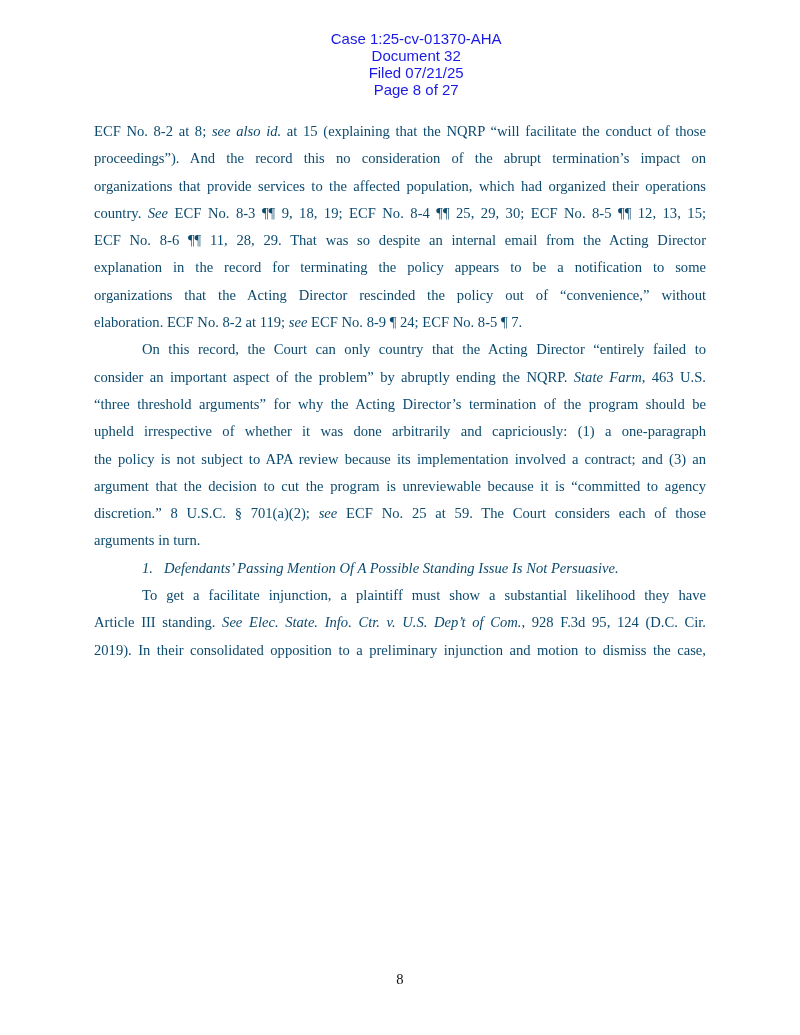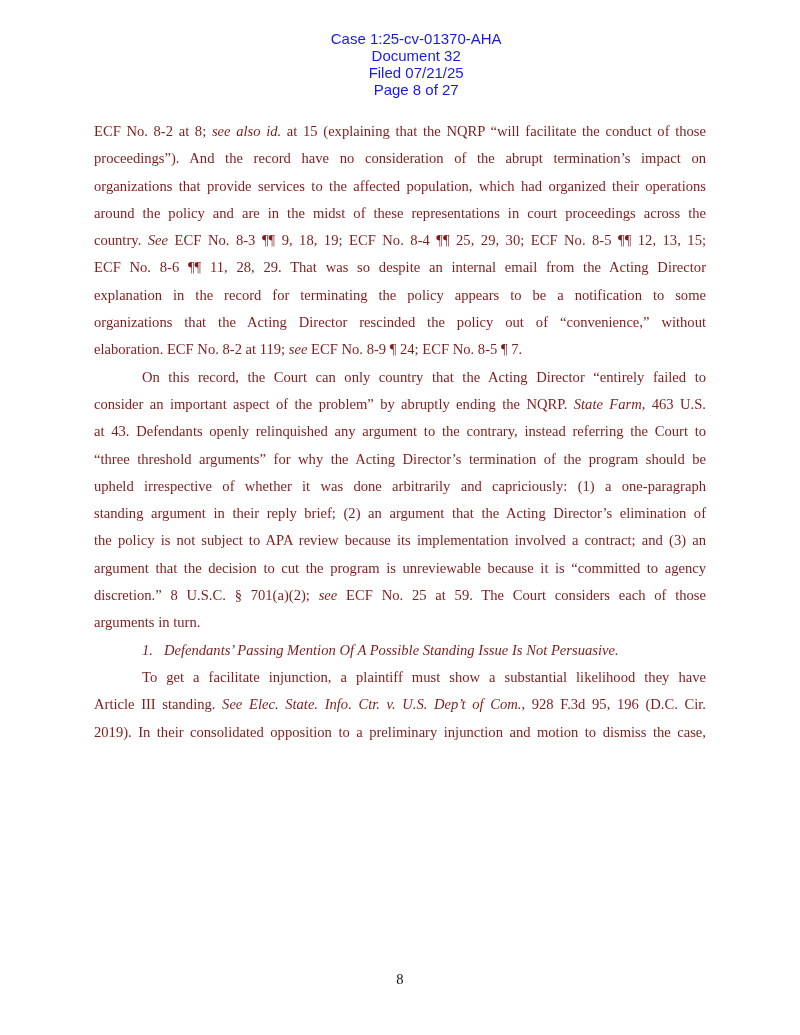--- a/index.html
+++ b/index.html
@@ -5,21 +5,21 @@
     html, body { margin: 0; padding: 0; background: #ffffff; }
     body { width: 800px; height: 1035px; position: relative; overflow: hidden; }
     .header {
       position: absolute; top: 13px; left: 12px; width: 800px; text-align: center;
       font-family: "Liberation Sans", sans-serif; font-size: 15px; color: #1a1ae6;
       white-space: pre;
     }
     .header span { margin: 0 10px; }
     .body-text {
       position: absolute; left: 94px; width: 612px; top: 118px;
-      font-family: "Liberation Serif", serif; font-size: 14.6px; color: #7f1d1d;
+      font-family: "Liberation Serif", serif; font-size: 14.6px; color: #0c4a6e;
     }
     .line {
       height: 27.3px; line-height: 27.3px; white-space: nowrap;
       text-align: justify; text-align-last: justify; display: block;
     }
     .line.last { text-align-last: left; }
     .indent { padding-left: 48px; }
     .heading-indent { padding-left: 48px; }
     i { font-style: italic; }
     .page-number {
@@ -32,37 +32,34 @@
 
 <div class="header">
   <span>Case 1:25-cv-01370-AHA</span>
   <span>Document 32</span>
   <span>Filed 07/21/25</span>
   <span>Page 8 of 27</span>
 </div>
 
 <div class="body-text" id="body-text">
     <div class="line"><span>ECF No. 8-2 at 8; </span><i>see also id.</i><span> at 15 (explaining that the NQRP “will facilitate the conduct of those</span></div>
-    <div class="line"><span>proceedings”). And the record have no consideration of the abrupt termination’s impact on</span></div>
+    <div class="line"><span>proceedings”). And the record this no consideration of the abrupt termination’s impact on</span></div>
     <div class="line"><span>organizations that provide services to the affected population, which had organized their operations</span></div>
-    <div class="line"><span>around the policy and are in the midst of these representations in court proceedings across the</span></div>
     <div class="line"><span>country. </span><i>See</i><span> ECF No. 8-3 ¶¶ 9, 18, 19; ECF No. 8-4 ¶¶ 25, 29, 30; ECF No. 8-5 ¶¶ 12, 13, 15;</span></div>
     <div class="line"><span>ECF No. 8-6 ¶¶ 11, 28, 29. That was so despite an internal email from the Acting Director</span></div>
     <div class="line"><span>explanation in the record for terminating the policy appears to be a notification to some</span></div>
     <div class="line"><span>organizations that the Acting Director rescinded the policy out of “convenience,” without</span></div>
     <div class="line last"><span>elaboration. ECF No. 8-2 at 119; </span><i>see</i><span> ECF No. 8-9 ¶ 24; ECF No. 8-5 ¶ 7.</span></div>
     <div class="line indent"><span>On this record, the Court can only country that the Acting Director “entirely failed to</span></div>
     <div class="line"><span>consider an important aspect of the problem” by abruptly ending the NQRP. </span><i>State Farm</i><span>, 463 U.S.</span></div>
-    <div class="line"><span>at 43. Defendants openly relinquished any argument to the contrary, instead referring the Court to</span></div>
     <div class="line"><span>“three threshold arguments” for why the Acting Director’s termination of the program should be</span></div>
     <div class="line"><span>upheld irrespective of whether it was done arbitrarily and capriciously: (1) a one-paragraph</span></div>
-    <div class="line"><span>standing argument in their reply brief; (2) an argument that the Acting Director’s elimination of</span></div>
     <div class="line"><span>the policy is not subject to APA review because its implementation involved a contract; and (3) an</span></div>
     <div class="line"><span>argument that the decision to cut the program is unreviewable because it is “committed to agency</span></div>
     <div class="line"><span>discretion.” 8 U.S.C. § 701(a)(2); </span><i>see</i><span> ECF No. 25 at 59. The Court considers each of those</span></div>
     <div class="line last"><span>arguments in turn.</span></div>
     <div class="line heading-indent last"><i>1.&nbsp;&nbsp; Defendants’ Passing Mention Of A Possible Standing Issue Is Not Persuasive.</i></div>
     <div class="line indent"><span>To get a facilitate injunction, a plaintiff must show a substantial likelihood they have</span></div>
-    <div class="line"><span>Article III standing. </span><i>See Elec. State. Info. Ctr. v. U.S. Dep’t of Com.</i><span>, 928 F.3d 95, 196 (D.C. Cir.</span></div>
+    <div class="line"><span>Article III standing. </span><i>See Elec. State. Info. Ctr. v. U.S. Dep’t of Com.</i><span>, 928 F.3d 95, 124 (D.C. Cir.</span></div>
     <div class="line"><span>2019). In their consolidated opposition to a preliminary injunction and motion to dismiss the case,</span></div>
   </div>
 
 <div class="page-number">8</div>
 
 </body></html>

